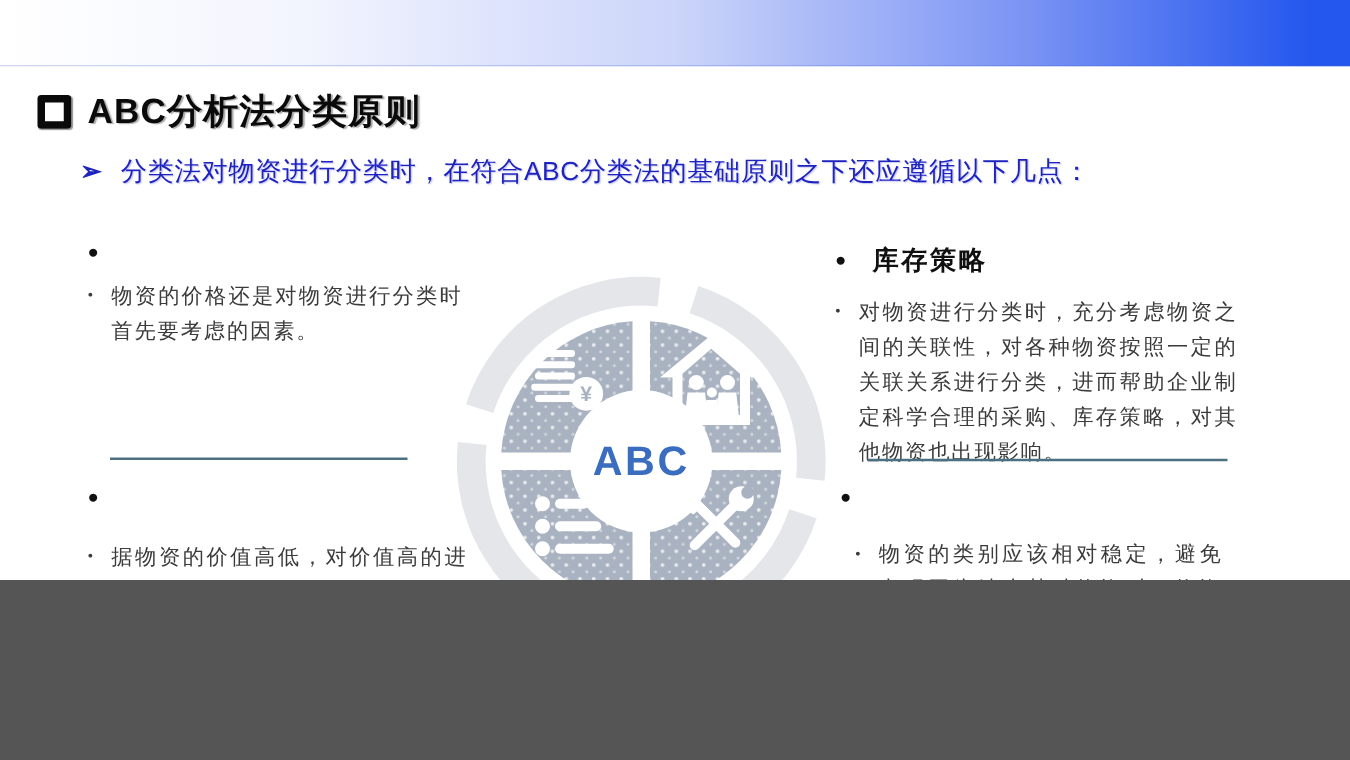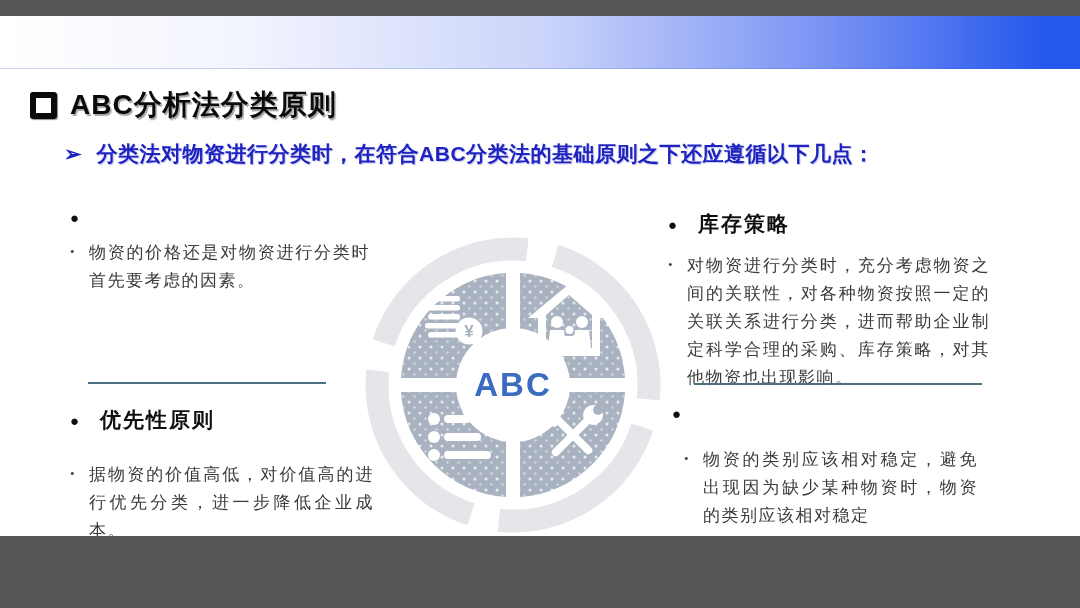--- a/index.html
+++ b/index.html
@@ -1,39 +1,39 @@
 <!DOCTYPE html>
 <html><head>
 <meta charset="utf-8">
 <style>
   html,body{margin:0;padding:0;background:#555;}
   .slide{
-    position:relative;width:1080px;height:520px;background:#ffffff;
-    overflow:hidden;font-family:"Liberation Sans",sans-serif;margin:16px auto;
+    position:relative;width:1080px;height:464px;background:#ffffff;
+    overflow:hidden;font-family:"Liberation Sans",sans-serif;margin:0 auto;
   }
   
   .top-bar{
     position:absolute;top:0;left:0;width:1080px;height:52px;
     background:linear-gradient(90deg,#ffffff 0%,#f3f5fe 22%,#ccd5fa 50%,#7b94f4 76%,#2457ee 97%);
     border-bottom:1px solid rgba(60,90,200,.25);
   }
   .bottom-bar{
     position:absolute;top:583px;left:0;width:1080px;height:21px;
     background:linear-gradient(90deg,#2b59ee 0%,#3e66f0 35%,#93a7f6 65%,#e9edfd 88%,#ffffff 100%);
   }
   
   .title-row{position:absolute;top:70px;left:30px;display:flex;align-items:center;gap:13px;}
   .title-icon{width:15px;height:15px;border:6px solid #0a0a0a;border-radius:3px;
     box-shadow:1px 1px 1px rgba(0,0,0,.45);}
   .title-text{font-size:28px;font-weight:bold;color:#0a0a0a;letter-spacing:1px;
     text-shadow:1.5px 1.5px 1px rgba(0,0,0,.35);}
   
   .subtitle{position:absolute;top:122px;left:64px;width:860px;display:flex;gap:15px;}
   .subtitle-arrow{font-size:21px;font-weight:bold;color:#1e23c0;line-height:1.5;}
-  .subtitle-text{width:806px;font-size:21px;font-weight:bold;color:#1e23c0;
+  .subtitle-text{width:806px;font-size:21px;font-weight:normal;color:#1e23c0;
     line-height:1.5;letter-spacing:.5px;text-shadow:1px 1px 1px rgba(30,35,192,.25);}
   
   .principle{position:absolute;}
   .p-heading{display:flex;align-items:center;gap:19px;font-size:21px;font-weight:bold;
     color:#101010;letter-spacing:2px;}
   .p-heading .bullet{font-size:15px;line-height:1;color:#101010;}
   .p-body{display:flex;gap:13px;margin-top:14px;font-family:"Liberation Serif",serif;
     font-size:17px;color:#3b3b3b;line-height:1.65;letter-spacing:1.5px;text-align:justify;}
   .p-body .bullet{font-size:13px;line-height:2;color:#3b3b3b;flex:0 0 auto;}
   .pos-value{left:70px;top:194px;width:300px;}
@@ -88,21 +88,20 @@
       <span>对物资进行分类时，充分考虑物资之间的关联性，对各种物资按照一定的关联关系进行分类，进而帮助企业制定科学合理的采购、库存策略，对其他物资也出现影响。</span>
     </div>
   </div>
 
   <div class="divider divider-left"></div>
   <div class="divider divider-right"></div>
 
   <div class="principle pos-priority">
     <div class="p-heading">
       <span class="bullet">●</span>
-      <span>优先性原则</span>
     </div>
     <div class="p-body">
       <span class="bullet">•</span>
       <span>据物资的价值高低，对价值高的进行优先分类，进一步降低企业成本。</span>
     </div>
   </div>
 
   <div class="principle pos-stability">
     <div class="p-heading">
       <span class="bullet">●</span>

